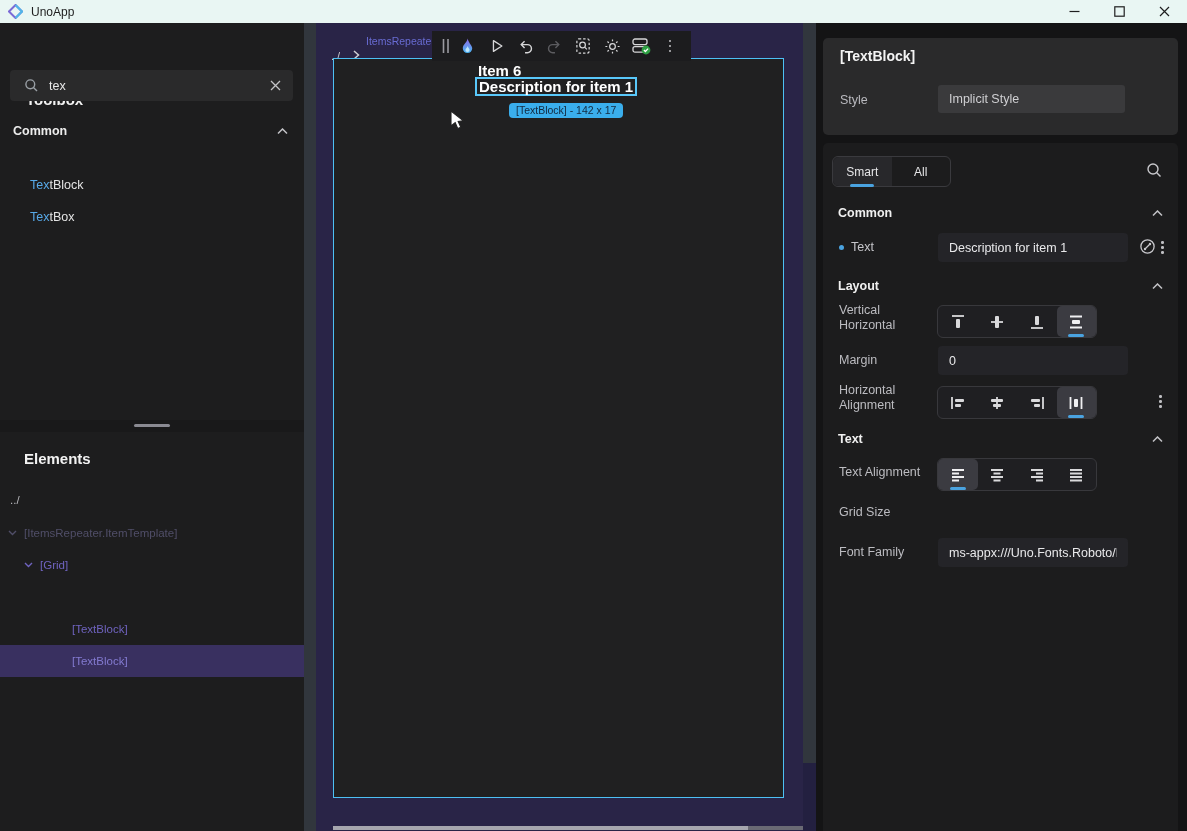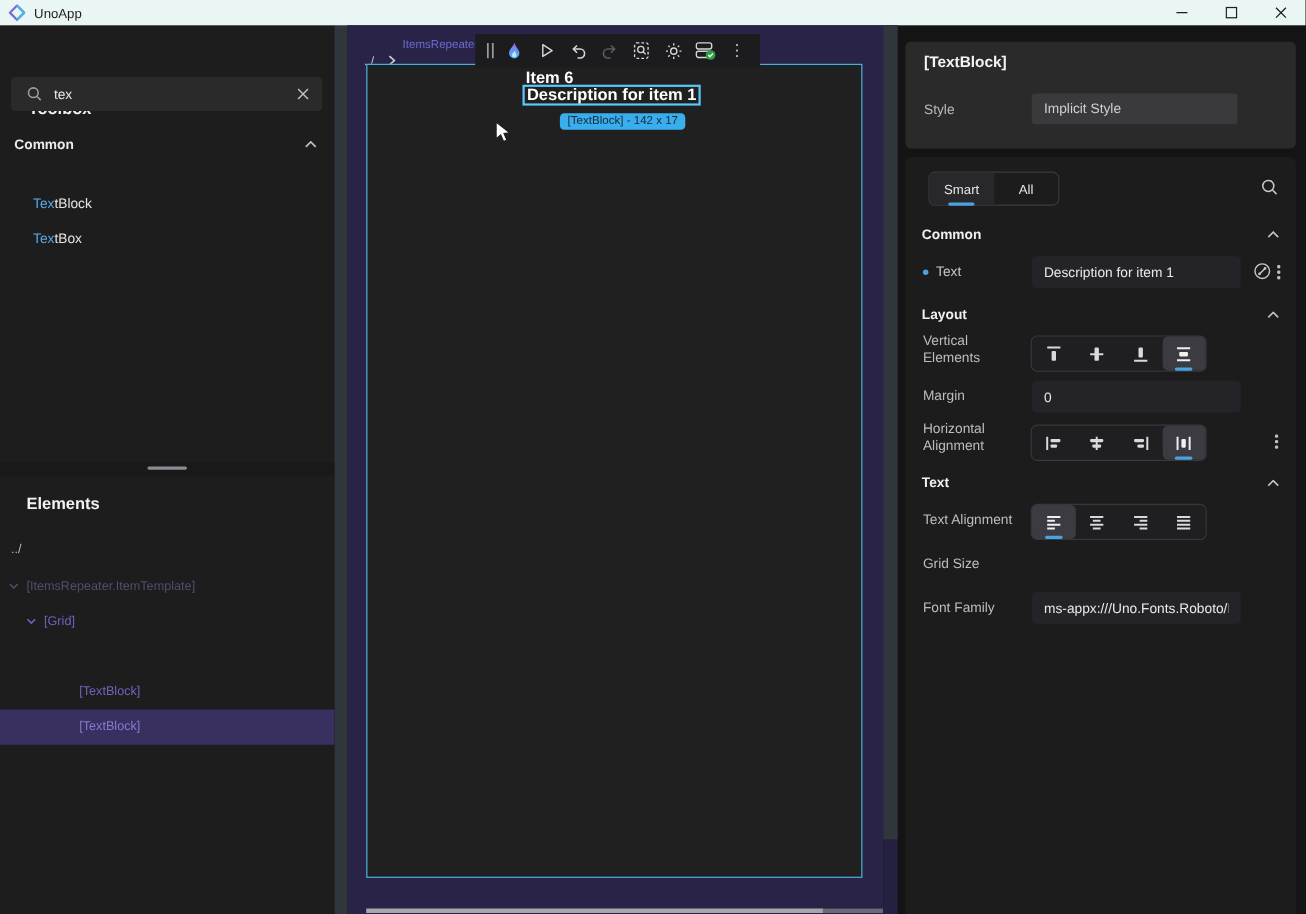--- a/index.html
+++ b/index.html
@@ -79,21 +79,21 @@
   .right-panel { flex:1; background:#141415; padding:15px 9px 0 7px; }
   .card1 { width:355px; height:97px; background:#2a2a2b; border-radius:5px; position:relative; margin-bottom:8px; }
   .card1 .hdr-title { position:absolute; left:17px; top:10px; font-size:14px; font-weight:bold; color:#f4f4f4; }
   .card1 .style-lbl { position:absolute; left:17px; top:55px; font-size:12.5px; color:#b9b9be; }
   .card1 .style-input { position:absolute; left:115px; top:47px; width:187px; height:28px;
     background:#3a3a3c; border:none; outline:none; border-radius:3px; color:#cfcfd2; font-size:12.5px;
     padding:12px 11px; font-family:inherit; }
 
   .card2 { width:355px; height:688px; background:#1c1c1d; border-radius:5px 5px 0 0; position:relative; }
   .tab-group { position:absolute; left:9px; top:13px; width:119px; height:31px; border:1px solid #3a3a3e;
-    border-radius:6px; display:flex;margin-left:12px; }
+    border-radius:6px; display:flex; }
   .tab { flex:1; display:flex; align-items:center; justify-content:center; font-size:12px; color:#e6e6e8; position:relative; }
   .tab.active { background:#28282b; border-radius:6px 0 0 6px; }
   .tab.active .tab-underline { position:absolute; bottom:-1px; left:50%; transform:translateX(-50%);
     width:24px; height:3.5px; border-radius:2px; background:#4aa3e0; }
   .panel-search { position:absolute; left:323px; top:19px; }
 
   .sec-hdr { position:absolute; left:15px; right:15px; display:flex; align-items:center; justify-content:space-between; }
   .sec-hdr .lbl { font-size:12.5px; font-weight:bold; color:#f0f0f0; }
 
   .prop-label { position:absolute; left:16px; font-size:12.5px; color:#bcbcc1; }
@@ -366,21 +366,21 @@
           <i></i>
         </span>
 
       <div class="sec-hdr" style="top:136px;">
         <span class="lbl">Layout</span>
         <svg width="11" height="7" viewBox="0 0 11 7">
             <polyline points="1,5.5 5.5,1 10,5.5" fill="none" stroke="#c2c2c6" stroke-width="1.5"></polyline>
           </svg>
       </div>
 
-      <div class="prop-label wrap" style="top:160px;">Vertical Elements</div>
+      <div class="prop-label wrap" style="top:160px;">Vertical Horizontal</div>
       <div class="btn-group" style="top:162px;">
         <div class="al-btn">
           <svg width="20" height="20" viewBox="0 0 20 20">
               <path d="M4 4 H16" stroke="#d9d9db" stroke-width="1.8"></path>
               <rect x="8" y="7" width="4" height="9" rx="1" fill="#d9d9db"></rect>
             </svg>
         </div>
         <div class="al-btn">
           <svg width="20" height="20" viewBox="0 0 20 20">
               <rect x="8" y="4" width="4" height="12" rx="1" fill="#d9d9db"></rect>

